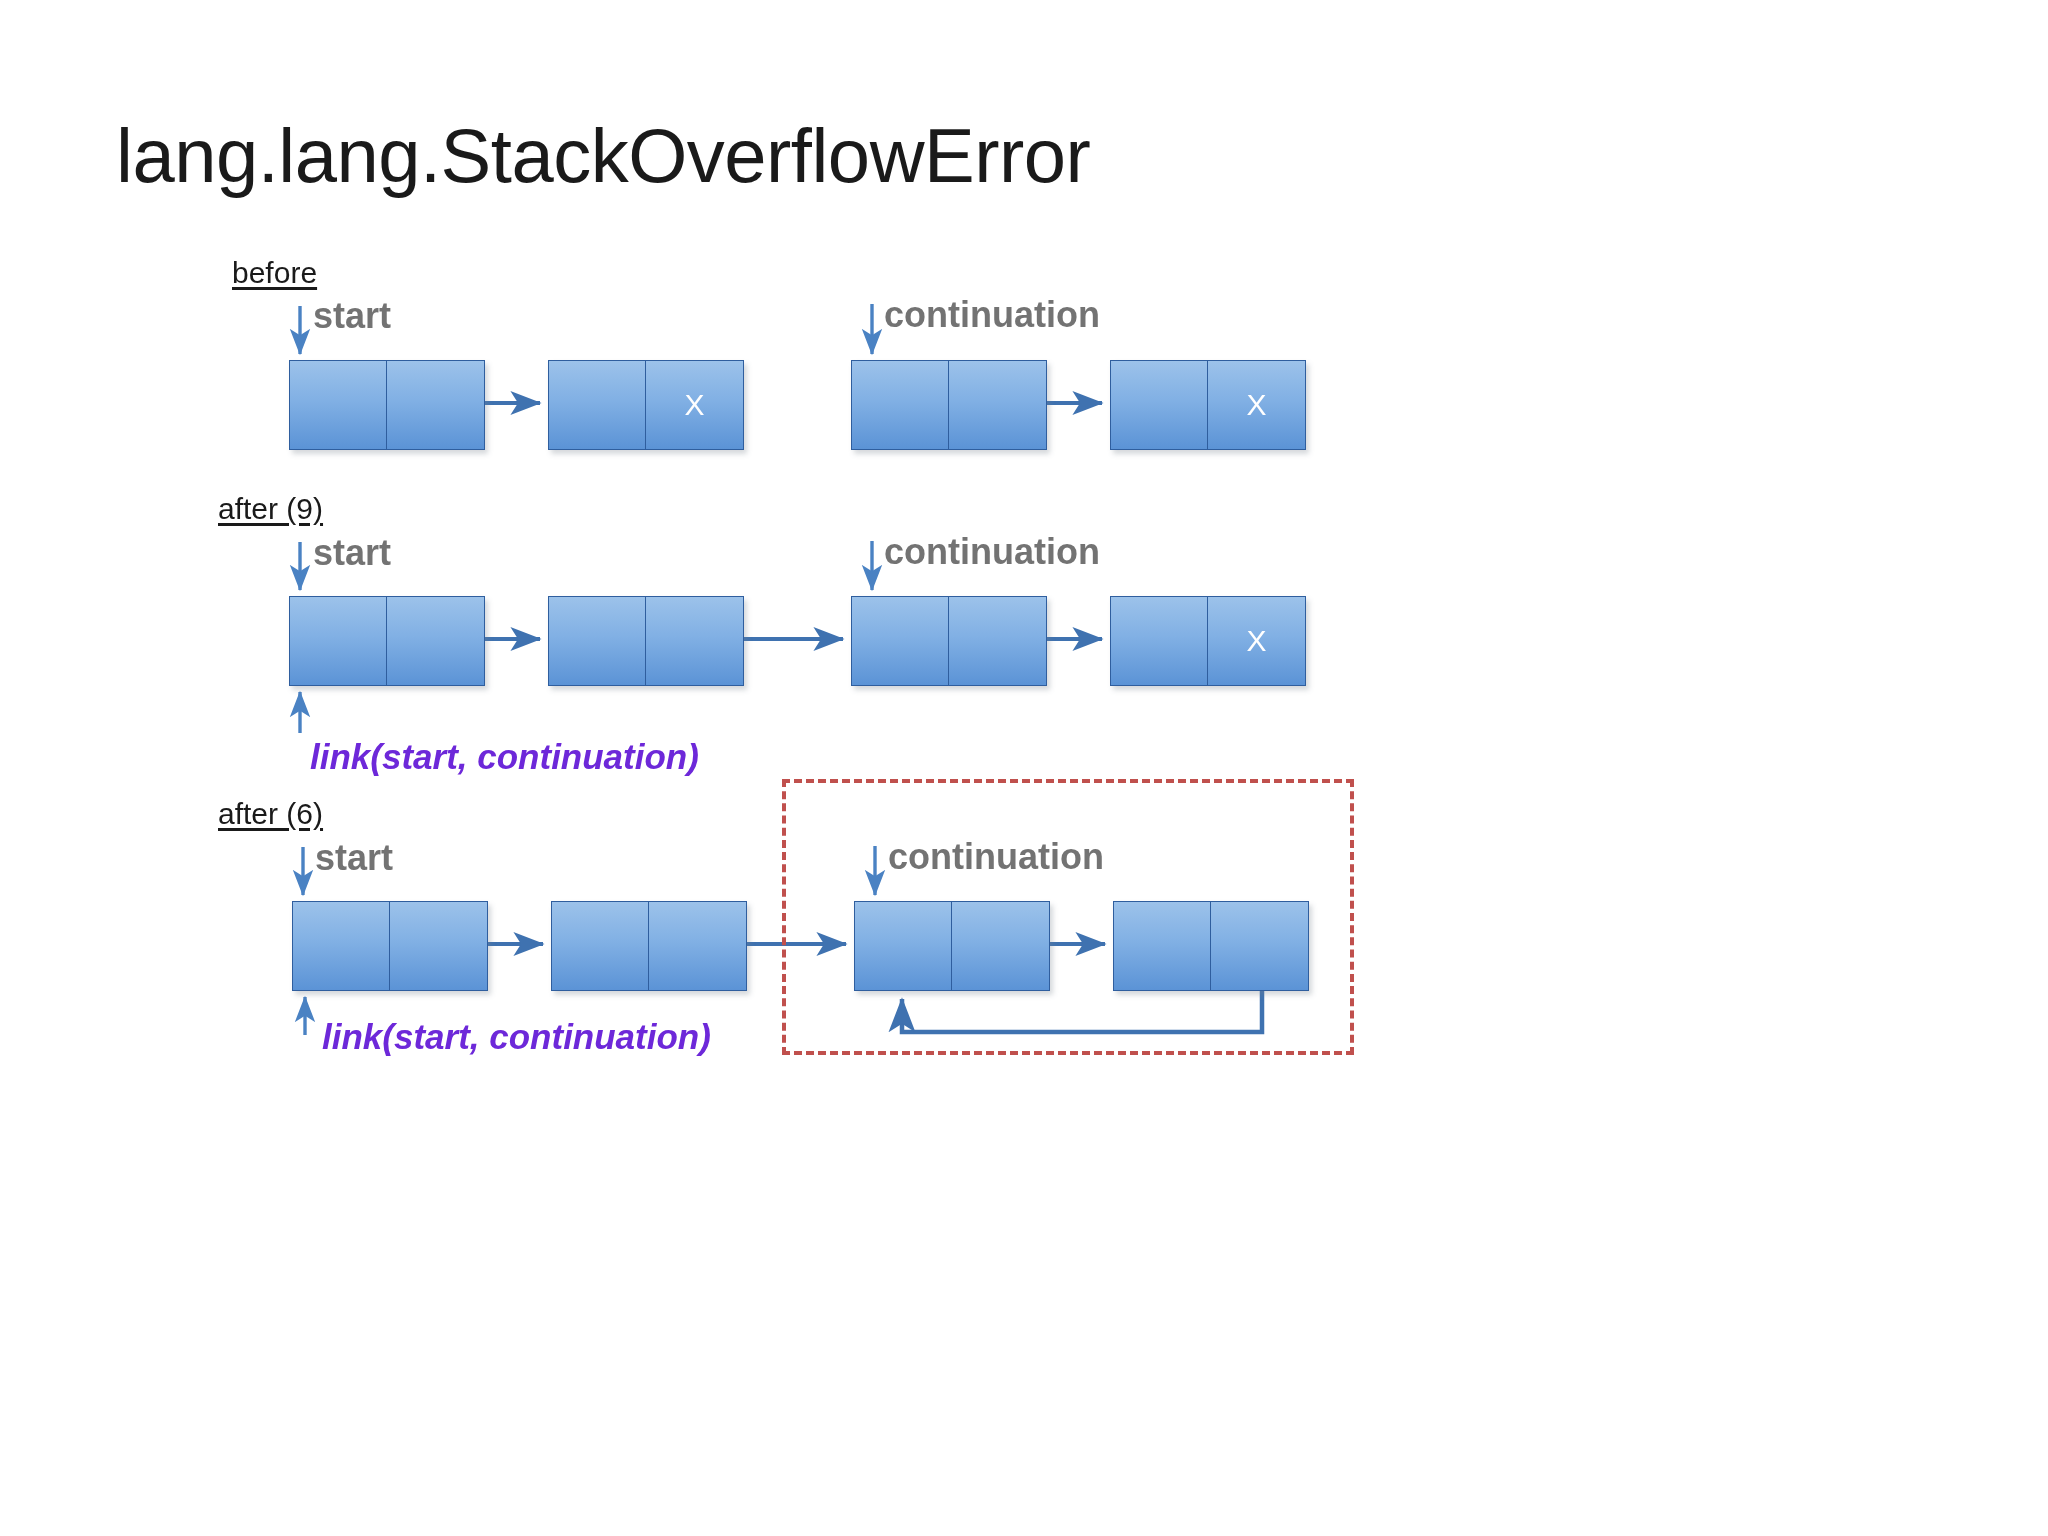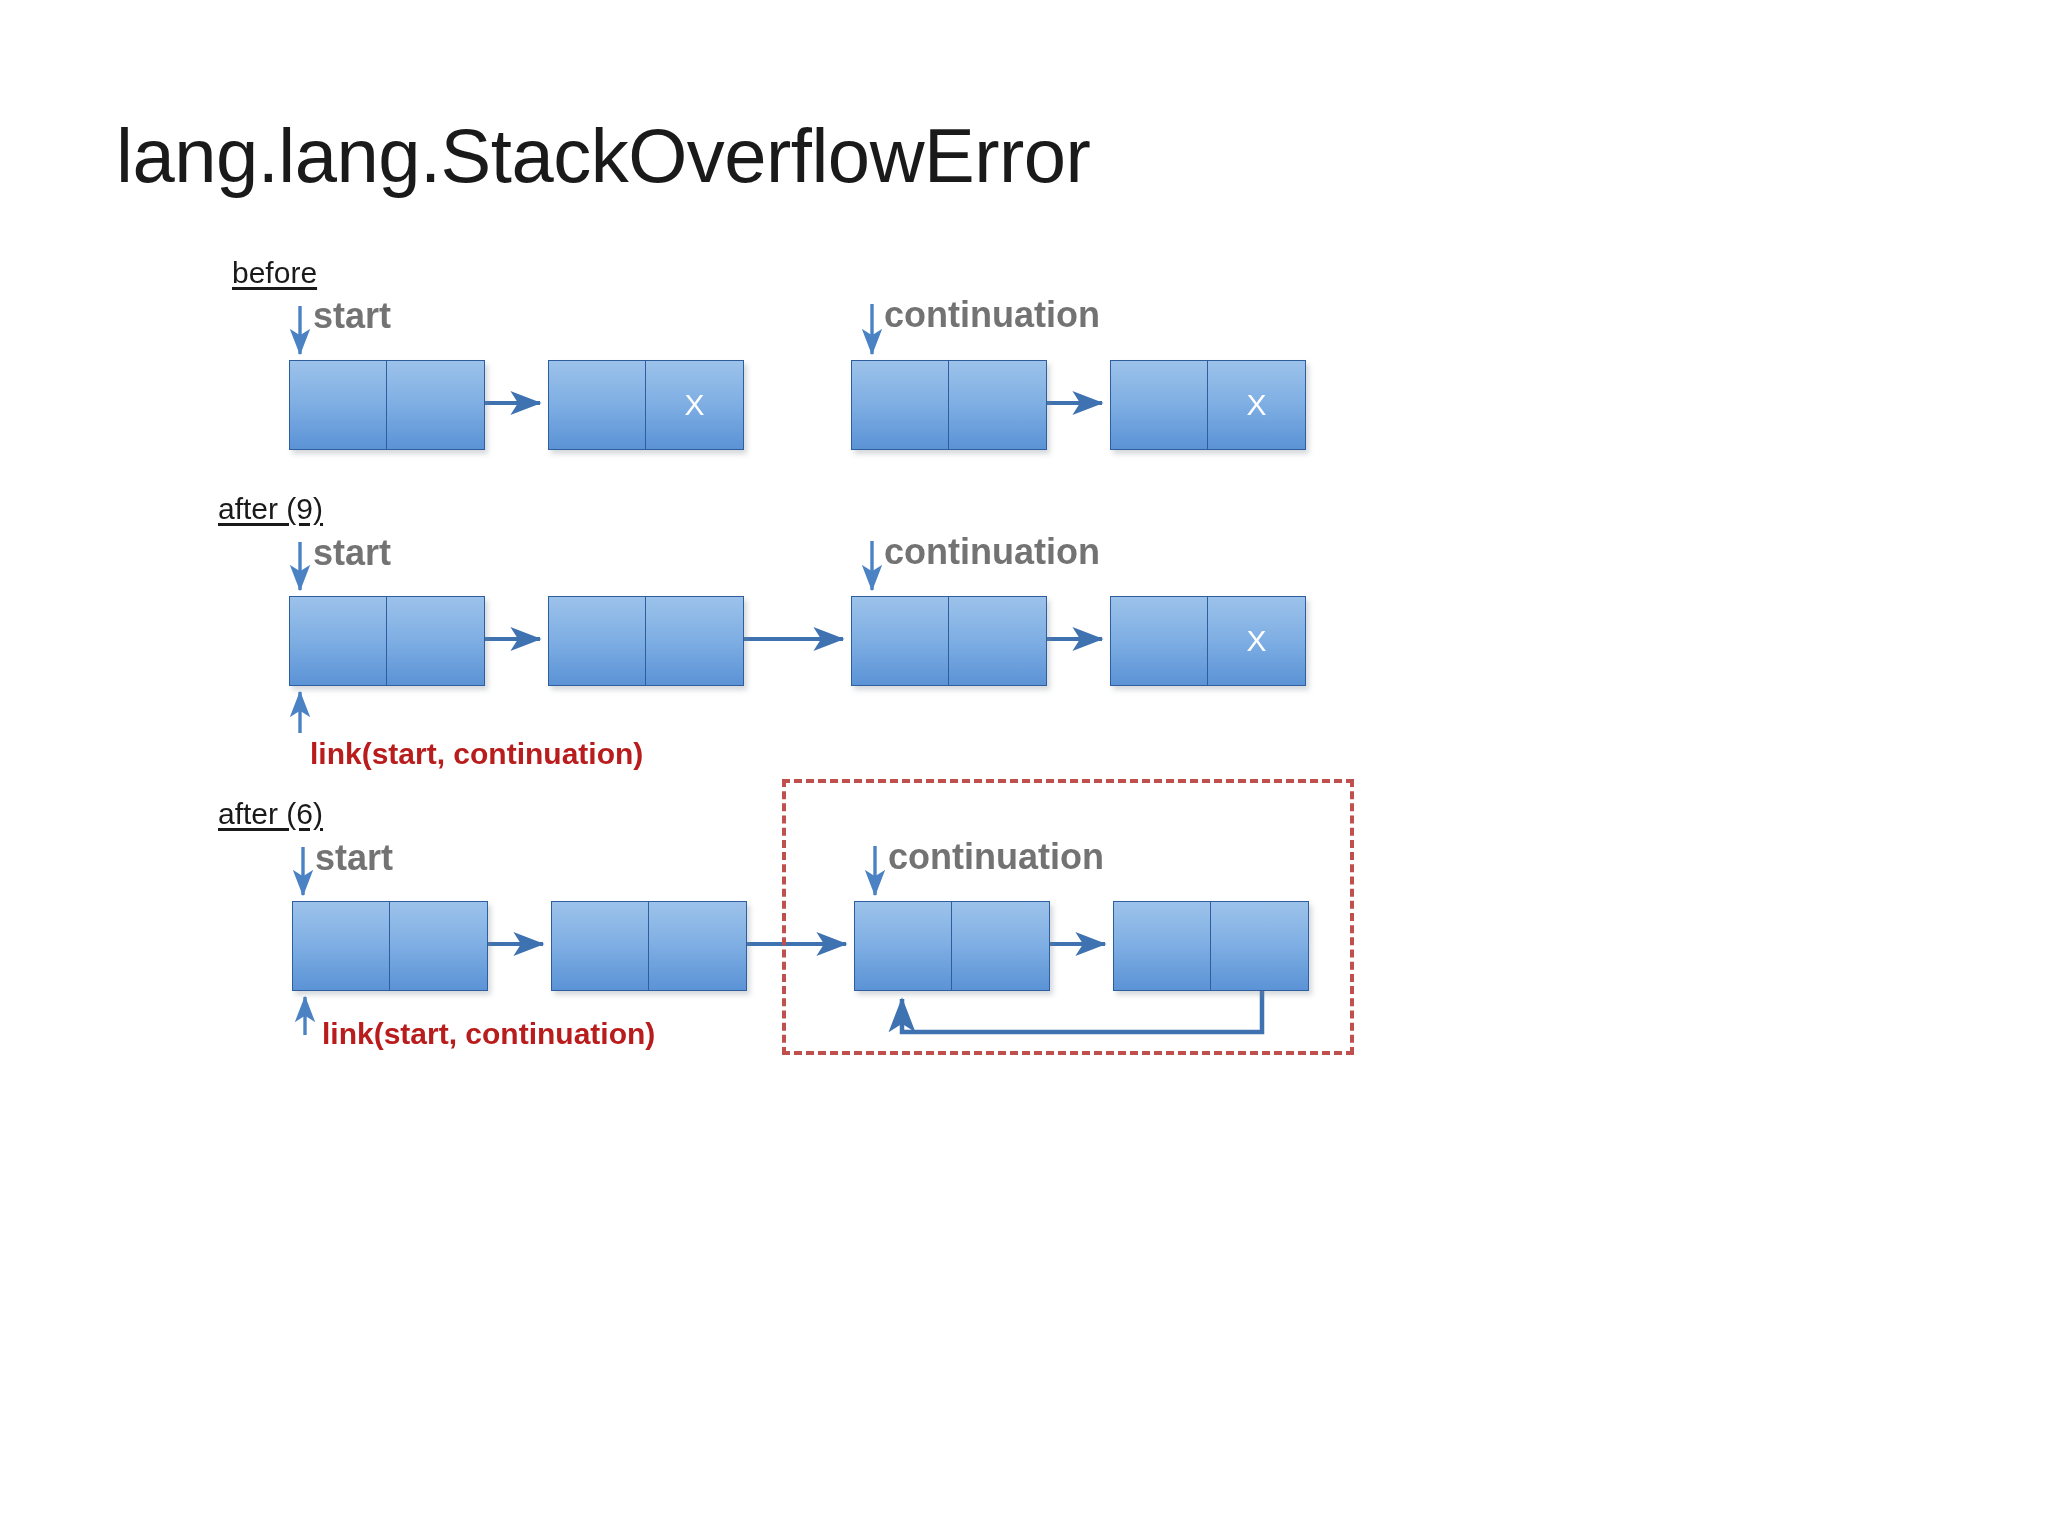--- a/index.html
+++ b/index.html
@@ -55,24 +55,25 @@
     position: absolute;
     font-size: 36px;
     font-weight: bold;
     color: #737373;
     white-space: nowrap;
   }
 
   
   .caption-label {
     position: absolute;
-    font-size: 30px;
+    font-size: 35px;
     font-weight: bold;
-    color: #b91c1c;
-    white-space: nowrap;
+    color: #6d28d9;
+    white-space: nowrap;
+    font-style: italic;
   }
 
   
   .node {
     position: absolute;
     display: flex;
     box-sizing: border-box;
     border: 1px solid #2f5e9e;
     box-shadow: 3px 4px 5px rgba(120,130,140,0.30);
   }

